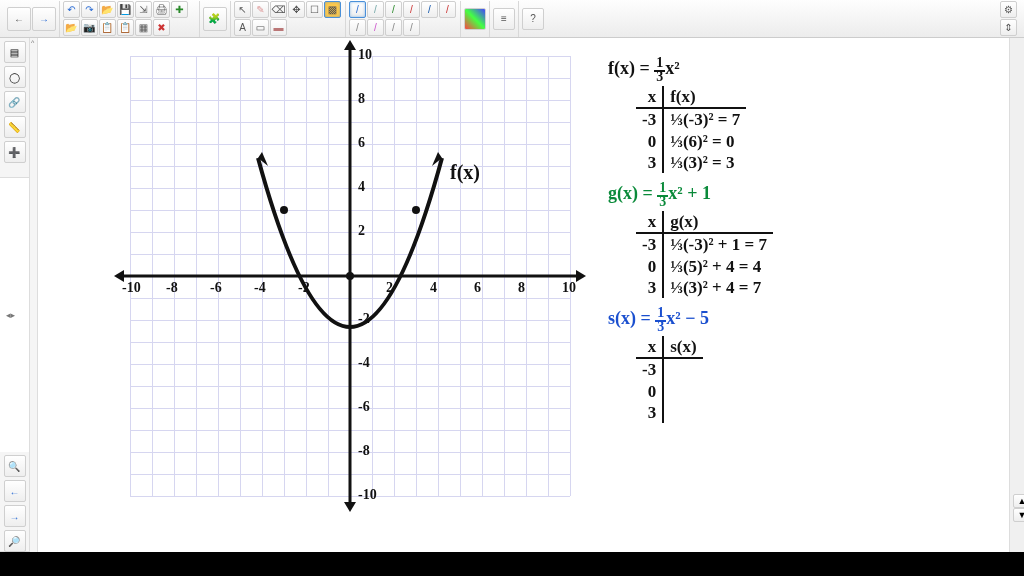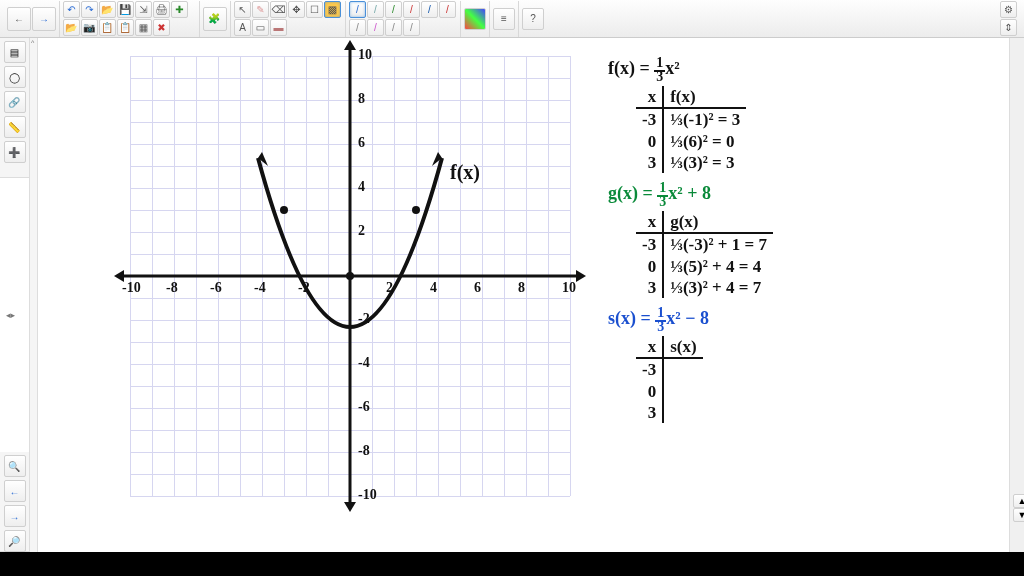--- a/index.html
+++ b/index.html
@@ -233,35 +233,35 @@
     <table>
       <thead>
           <tr>
             <th>x</th>
             <th>f(x)</th>
           </tr>
         </thead>
       <tbody>
         <tr>
             <td>-3</td>
-            <td>⅓(-1)² = 3</td>
+            <td>⅓(-3)² = 7</td>
           </tr>
         <tr>
             <td>0</td>
             <td>⅓(6)² = 0</td>
           </tr>
         <tr>
             <td>3</td>
             <td>⅓(3)² = 3</td>
           </tr>
       </tbody>
     </table>
 
     <div class="g2">
-      <span>g(x) = </span><span class="frac"><span class="n">1</span><br><span class="d">3</span></span><span>x² + 8</span>
+      <span>g(x) = </span><span class="frac"><span class="n">1</span><br><span class="d">3</span></span><span>x² + 1</span>
     </div>
     <table class="black">
       <thead>
           <tr>
             <th>x</th>
             <th>g(x)</th>
           </tr>
         </thead>
       <tbody>
         <tr>
@@ -273,21 +273,21 @@
             <td>⅓(5)² + 4 = 4</td>
           </tr>
         <tr>
             <td>3</td>
             <td>⅓(3)² + 4 = 7</td>
           </tr>
       </tbody>
     </table>
 
     <div class="g3">
-      <span>s(x) = </span><span class="frac"><span class="n">1</span><br><span class="d">3</span></span><span>x² − 8</span>
+      <span>s(x) = </span><span class="frac"><span class="n">1</span><br><span class="d">3</span></span><span>x² − 5</span>
     </div>
     <table class="black">
       <thead>
           <tr>
             <th>x</th>
             <th>s(x)</th>
           </tr>
         </thead>
       <tbody>
         <tr>

